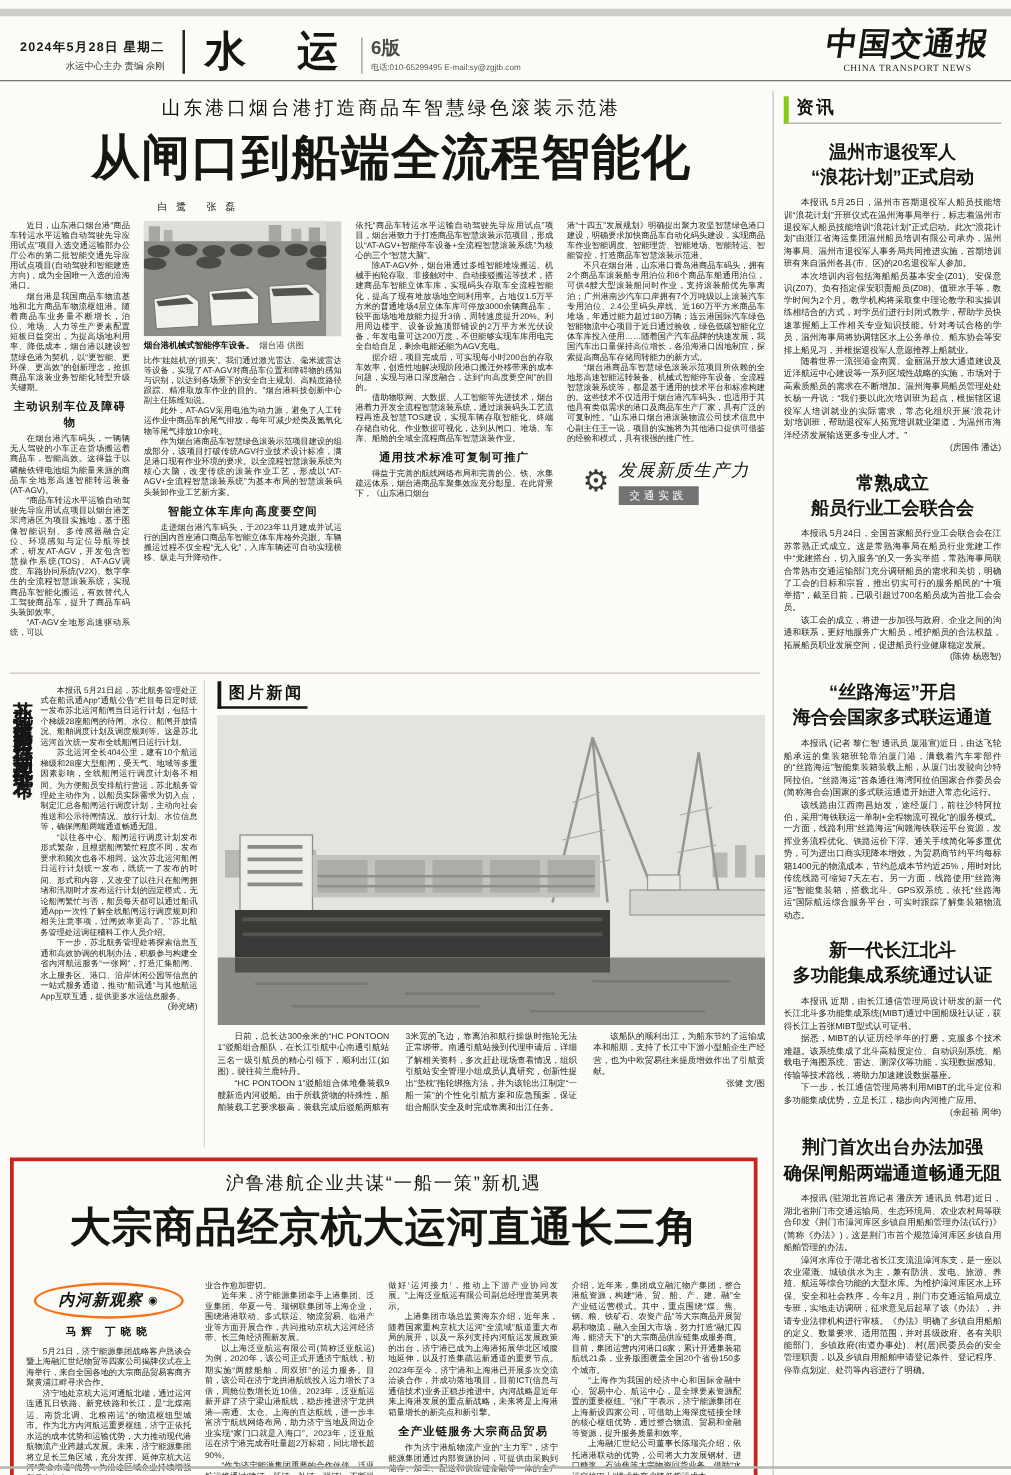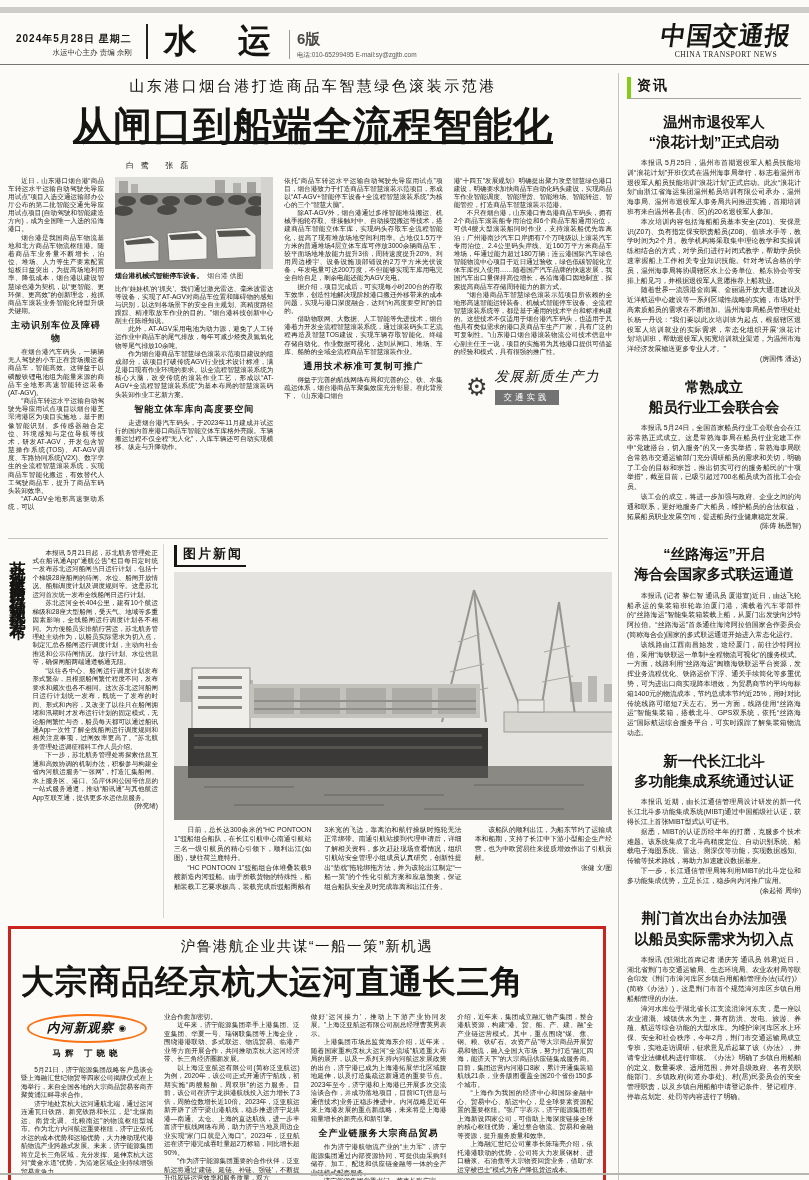--- a/index.html
+++ b/index.html
@@ -20,21 +20,21 @@
   .mh-paper .cn{font-size:25px;font-weight:900;letter-spacing:1px;transform:skewX(-8deg);line-height:1.1;}
   .mh-paper .en{font-size:7.6px;font-family:"Liberation Serif","DejaVu Serif",serif;letter-spacing:.5px;color:#222;}
   
   .pagecols{display:flex;align-items:stretch;}
   .leftcol{width:618px;box-sizing:border-box;padding-left:8px;}
   .vdiv{width:1px;background:#c6c4bf;margin-top:8px;}
   .rightcol{flex:1;box-sizing:border-box;padding:8px 8px 0 8px;}
   
   .ma{padding-top:10px;}
   .ma-kicker{text-align:center;font-size:15px;letter-spacing:2.5px;margin:2px 0 3px;color:#111;}
-  .ma-title{text-align:center;font-size:39px;font-weight:900;letter-spacing:1px;margin:0 0 7px;text-decoration:underline;}
+  .ma-title{text-align:center;font-size:39px;font-weight:900;letter-spacing:1px;margin:0 0 7px;}
   .ma-byline{font-size:8px;letter-spacing:7px;margin:0 0 6px 118px;color:#222;}
   .ma-body{display:flex;gap:11px;height:352px;overflow:hidden;padding-right:6px;}
   .ma-c1{flex:0 0 96px;}
   .ma-c{flex:1;min-width:0;}
   .flow p{margin:0;text-indent:2em;font-size:6.6px;line-height:8.15px;text-align:justify;color:#1c1c1b;}
   .flow p.pc{text-indent:0;}
   .flow p.pr{text-indent:0;text-align:right;}
   .flow h4{margin:4px 0 3px;text-align:center;font-size:9px;letter-spacing:1px;}
   .agv{height:92px;background:#d4d3cf;overflow:hidden;}
   .agv svg{display:block;}
@@ -55,21 +55,21 @@
   .picnews{flex:1;min-width:0;padding:0 6px 0 10px;}
   .pn-header{display:inline-block;font-size:13px;font-weight:900;letter-spacing:2px;border-left:3px solid #161616;
              padding:0 3px 2px 6px;border-bottom:2px solid #161616;margin-top:1px;}
   .pn-photo{height:248px;background:#dcdbd7;margin-top:5px;overflow:hidden;}
   .pn-photo svg{display:block;}
   .pn-cap{margin-top:5px;column-count:3;column-gap:13px;height:92px;overflow:hidden;}
   .pn-cap p{font-size:6.8px;line-height:9.5px;}
   
   .redbox{border:3px solid #cb231d;margin:8px 12px 0 0;padding:7px 10px 4px;height:262px;box-sizing:border-box;overflow:hidden;}
   .rb-kicker{text-align:center;font-size:14.5px;letter-spacing:1.5px;margin:1px 0 4px;}
-  .rb-title{font-size:33px;font-weight:900;letter-spacing:.5px;margin:0 0 8px;}
+  .rb-title{text-align:center;font-size:33px;font-weight:900;letter-spacing:.5px;margin:0 0 20px;}
   .rb-body{display:flex;gap:11px;height:180px;overflow:hidden;}
   .rb-c1{flex:0 0 132px;}
   .rb-c{flex:1;min-width:0;}
   .rb-body p{font-size:6.6px;line-height:8.5px;}
   .stamp{border:2px solid #f97316;border-radius:50%;width:116px;height:25px;display:flex;align-items:center;
          justify-content:center;gap:4px;margin:1px auto 5px;font-weight:900;font-size:12.5px;font-style:italic;letter-spacing:1px;}
   .stamp .eye{font-size:9px;font-style:normal;}
   .rb-byline{text-align:center;font-size:8.5px;font-weight:bold;letter-spacing:4px;margin:3px 0 6px;}
   
   .sb-header{font-size:14px;font-weight:900;letter-spacing:2px;border-left:4px solid #84cc16;padding:0 0 3px 6px;
@@ -360,21 +360,21 @@
             <p>本报讯 近期，由长江通信管理局设计研发的新一代长江北斗多功能集成系统(MIBT)通过中国船级社认证，获得长江上首张MIBT型式认可证书。</p>
             <p>据悉，MIBT的认证历经半年的打磨，克服多个技术难题。该系统集成了北斗高精度定位、自动识别系统、船载电子海图系统、雷达、测深仪等功能，实现数据感知、传输等技术路线，将助力加速建设数据基座。</p>
             <p>下一步，长江通信管理局将利用MIBT的北斗定位和多功能集成优势，立足长江，稳步向内河推广应用。</p>
             <p class="pr">(余起裕 周华)</p>
           </div>
       </div>
 
       <div class="sb-art">
         <div class="sb-title">
           <div>荆门首次出台办法加强</div>
-          <div>以船员实际需求为切入点</div>
+          <div>确保闸船两端通道畅通无阻</div>
         </div>
         <div class="sb-body flow">
             <p>本报讯 (驻湖北首席记者 潘庆芳 通讯员 韩君)近日，湖北省荆门市交通运输局、生态环境局、农业农村局等联合印发《荆门市漳河库区乡镇自用船舶管理办法(试行)》(简称《办法》)，这是荆门市首个规范漳河库区乡镇自用船舶管理的办法。</p>
             <p>漳河水库位于湖北省长江支流沮漳河东支，是一座以农业灌溉、城镇供水为主，兼有防洪、发电、旅游、养殖、航运等综合功能的大型水库。为维护漳河库区水上环保、安全和社会秩序，今年2月，荆门市交通运输局成立专班，实地走访调研，征求意见后起草了该《办法》，并请专业法律机构进行审核。《办法》明确了乡镇自用船舶的定义、数量要求、适用范围，并对县级政府、各有关职能部门、乡镇政府(街道办事处)、村(居)民委员会的安全管理职责，以及乡镇自用船舶申请登记条件、登记程序、停靠点划定、处罚等内容进行了明确。</p>
           </div>
       </div>
     </div>
   </div>
 
   <div class="botline"></div>

